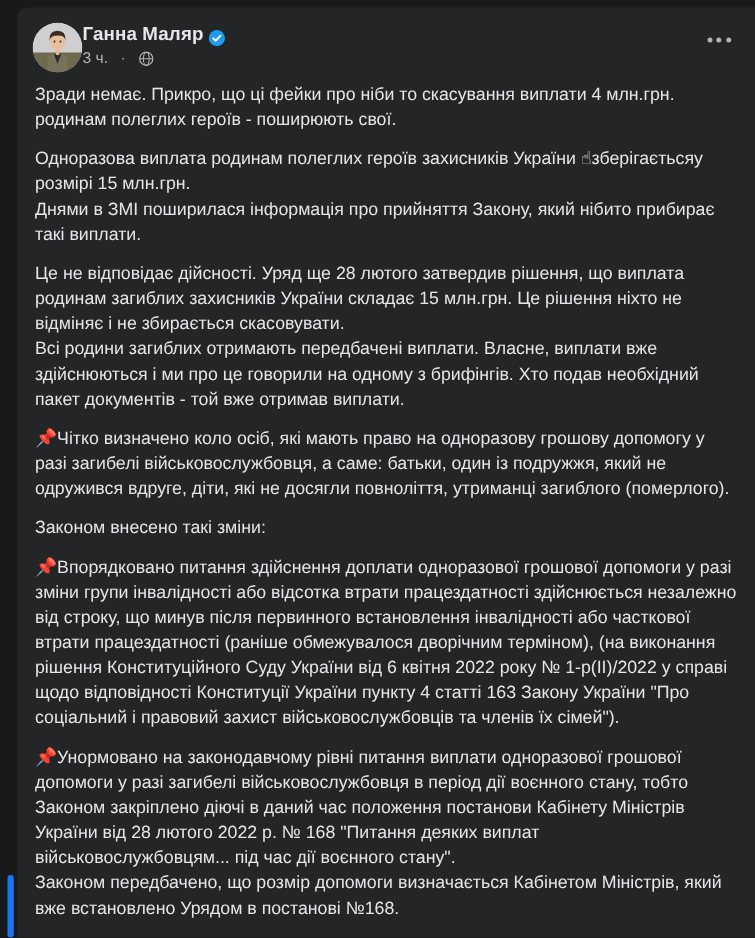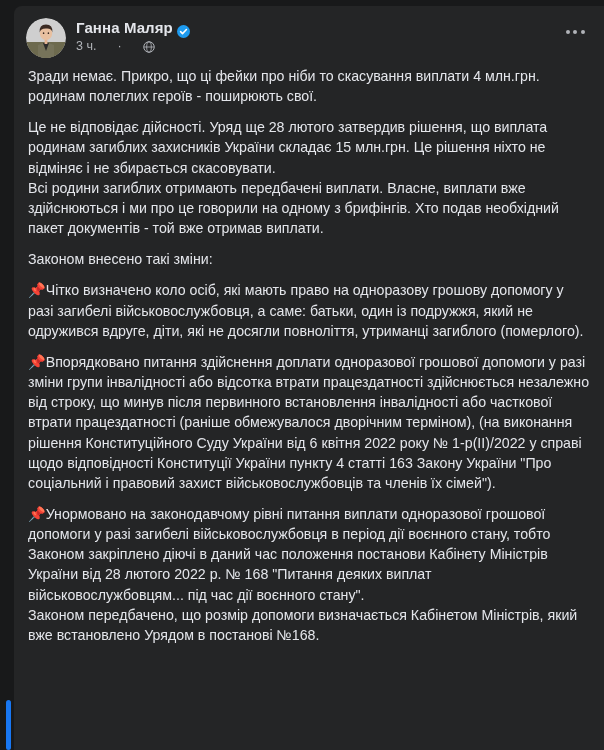--- a/index.html
+++ b/index.html
@@ -66,21 +66,20 @@
     width: 40px;
     height: 40px;
     border-radius: 50%;
     flex: 0 0 40px;
     overflow: hidden;
     background: #3a3b3c;
     position: relative;
   }
   .avatar svg { display: block; }
   .header-text {
-    margin-left: 10px;
     display: flex;
     flex-direction: column;
     justify-content: center;
     padding-top: 1px;
   }
   .name-row {
     display: flex;
     align-items: center;
     gap: 4px;
     line-height: 1.2;
@@ -94,21 +93,21 @@
   .verified {
     width: 13px;
     height: 13px;
     display: inline-block;
     position: relative;
     top: 1px;
   }
   .meta-row {
     display: flex;
     align-items: center;
-    gap: 21px;
+    gap: 10px;
     margin-top: 2px;
     font-size: 12.5px;
     color: #b0b3b8;
   }
   .globe-icon {
     width: 12px;
     height: 12px;
     display: inline-block;
     position: relative;
     top: 1px;
@@ -209,24 +208,26 @@
 
       <div class="menu-dots">
         <span></span>
         <span></span>
         <span></span>
       </div>
     </div>
 
     <div class="post-body">
       <p class="para">Зради немає. Прикро, що ці фейки про ніби то скасування виплати 4 млн.грн. родинам полеглих героїв - поширюють свої.</p>
+      <p class="para">Одноразова виплата родинам полеглих героїв захисників України ☝зберігаєтьсяу розмірі 15 млн.грн.
+Днями в ЗМІ поширилася інформація про прийняття Закону, який нібито прибирає такі виплати.</p>
       <p class="para">Це не відповідає дійсності. Уряд ще 28 лютого затвердив рішення, що виплата родинам загиблих захисників України складає 15 млн.грн. Це рішення ніхто не відміняє і не збирається скасовувати.
 Всі родини загиблих отримають передбачені виплати. Власне, виплати вже здійснюються і ми про це говорили на одному з брифінгів. Хто подав необхідний пакет документів - той вже отримав виплати.</p>
+      <p class="para"><span class="emoji pin">📌</span>Чітко визначено коло осіб, які мають право на одноразову грошову допомогу у разі загибелі військовослужбовця, а саме: батьки, один із подружжя, який не одружився вдруге, діти, які не досягли повноліття, утриманці загиблого (померлого).</p>
       <p class="para">Законом внесено такі зміни:</p>
-      <p class="para"><span class="emoji pin">📌</span>Чітко визначено коло осіб, які мають право на одноразову грошову допомогу у разі загибелі військовослужбовця, а саме: батьки, один із подружжя, який не одружився вдруге, діти, які не досягли повноліття, утриманці загиблого (померлого).</p>
       <p class="para"><span class="emoji pin">📌</span>Впорядковано питання здійснення доплати одноразової грошової допомоги у разі зміни групи інвалідності або відсотка втрати працездатності здійснюється незалежно від строку, що минув після первинного встановлення інвалідності або часткової втрати працездатності (раніше обмежувалося дворічним терміном), (на виконання рішення Конституційного Суду України від 6 квітня 2022 року № 1-р(II)/2022 у справі щодо відповідності Конституції України пункту 4 статті 163 Закону України "Про соціальний і правовий захист військовослужбовців та членів їх сімей").</p>
       <p class="para"><span class="emoji pin">📌</span>Унормовано на законодавчому рівні питання виплати одноразової грошової допомоги у разі загибелі військовослужбовця в період дії воєнного стану, тобто Законом закріплено діючі в даний час положення постанови Кабінету Міністрів України від 28 лютого 2022 р. № 168 "Питання деяких виплат військовослужбовцям... під час дії воєнного стану".
 Законом передбачено, що розмір допомоги визначається Кабінетом Міністрів, який вже встановлено Урядом в постанові №168.</p>
 
     </div>
 
   </div>
 </div>
 
 </body></html>

